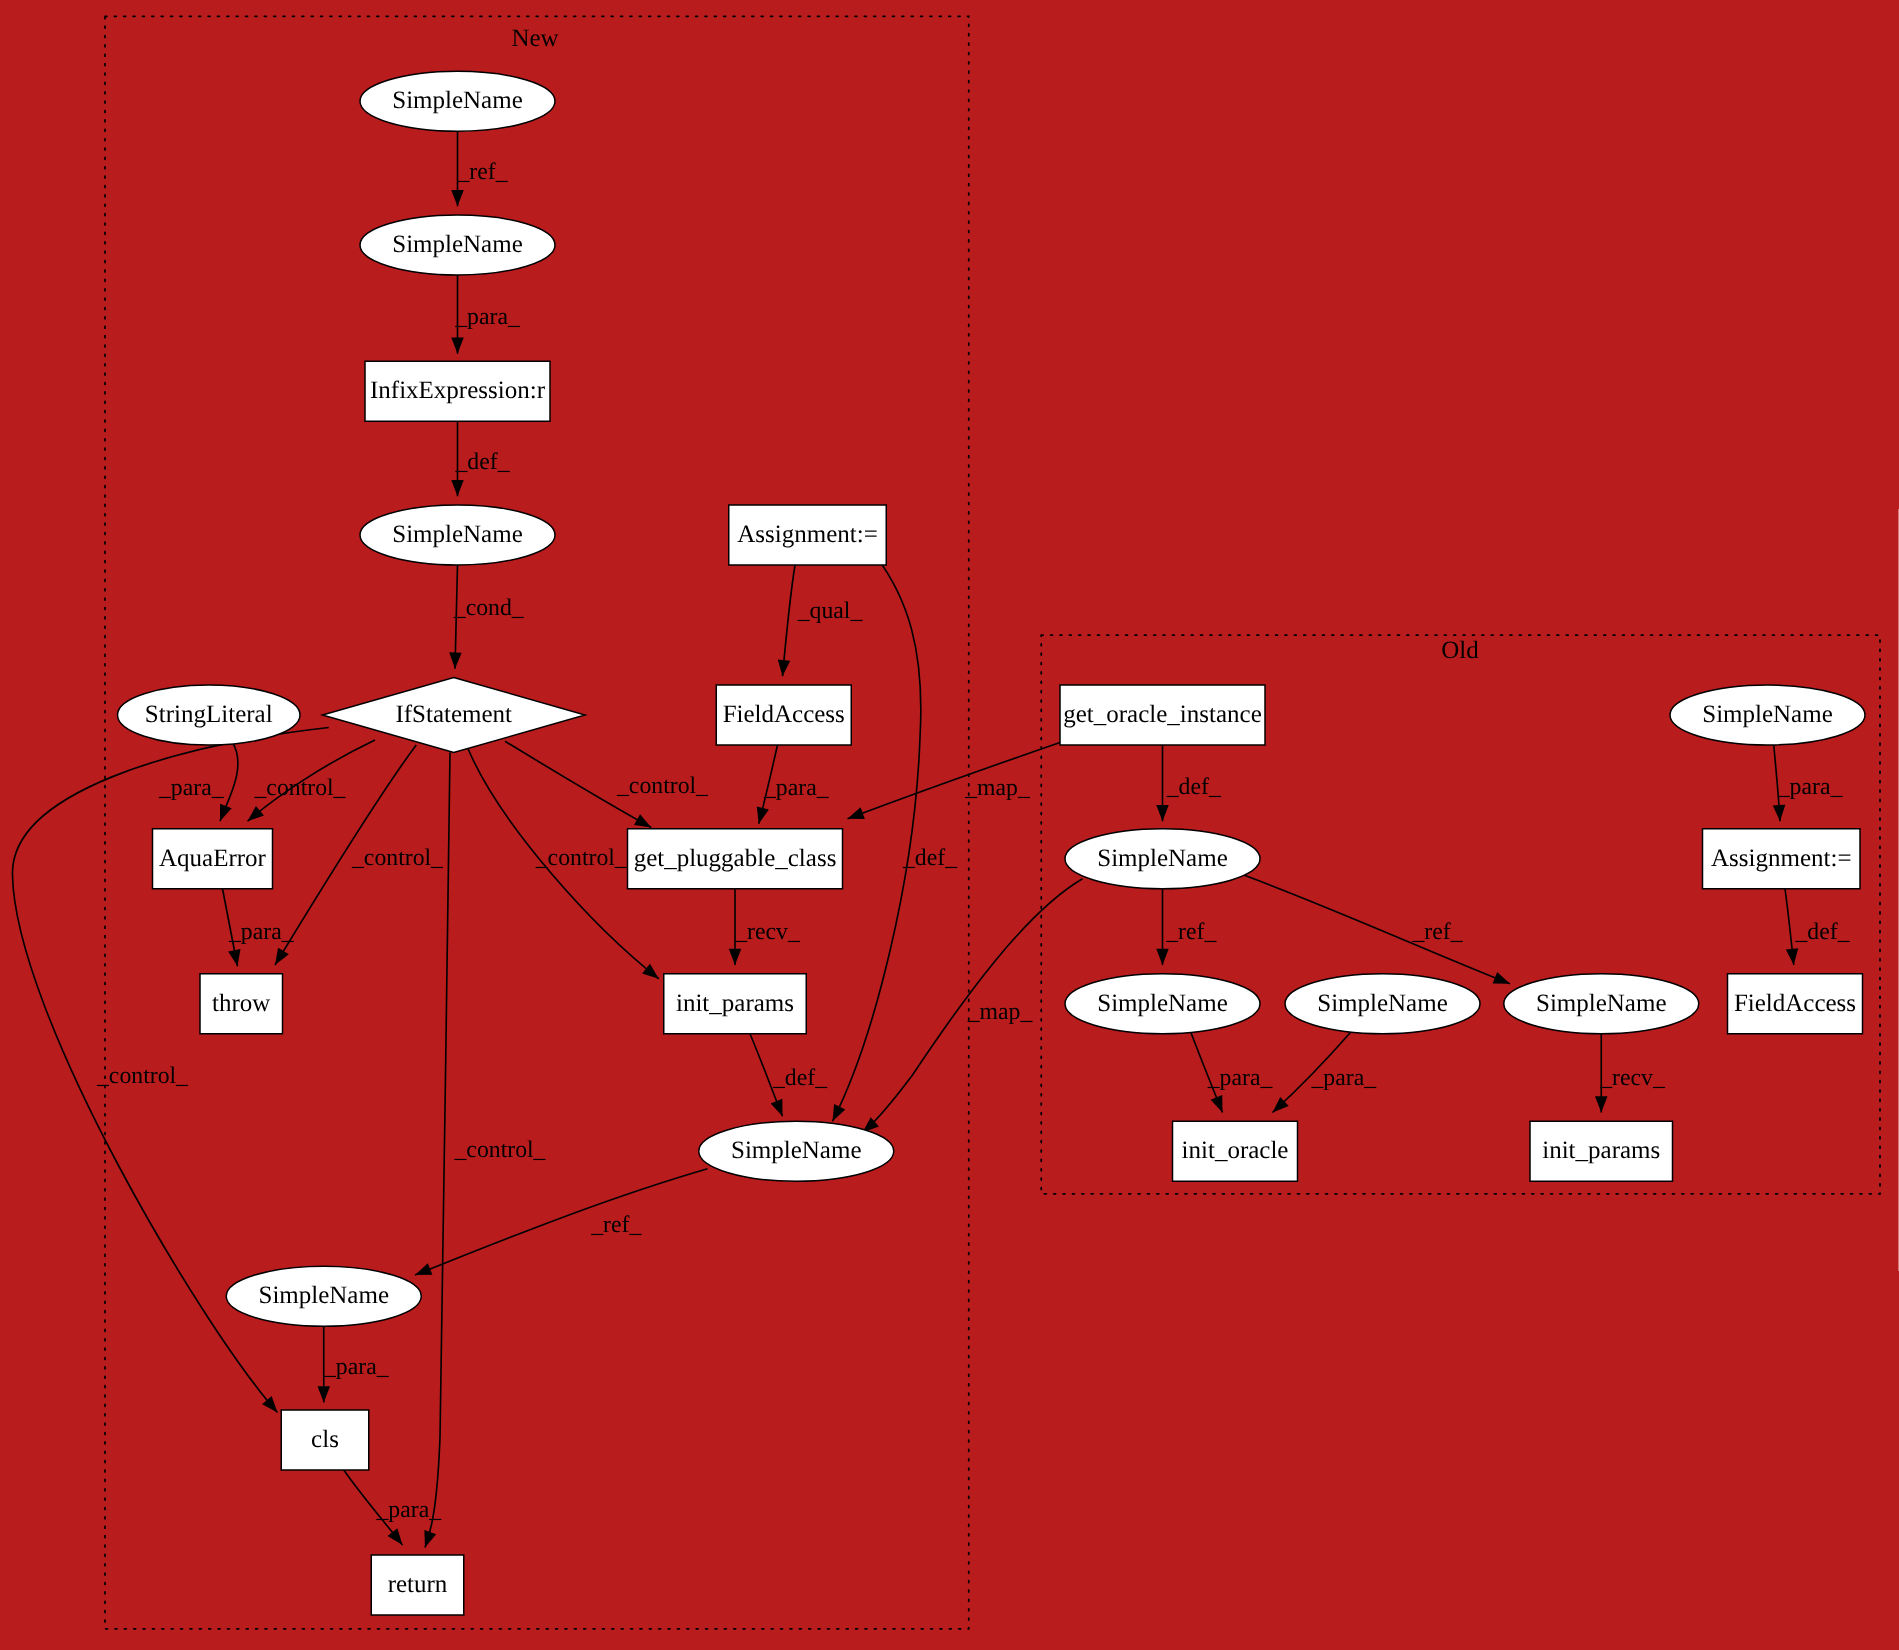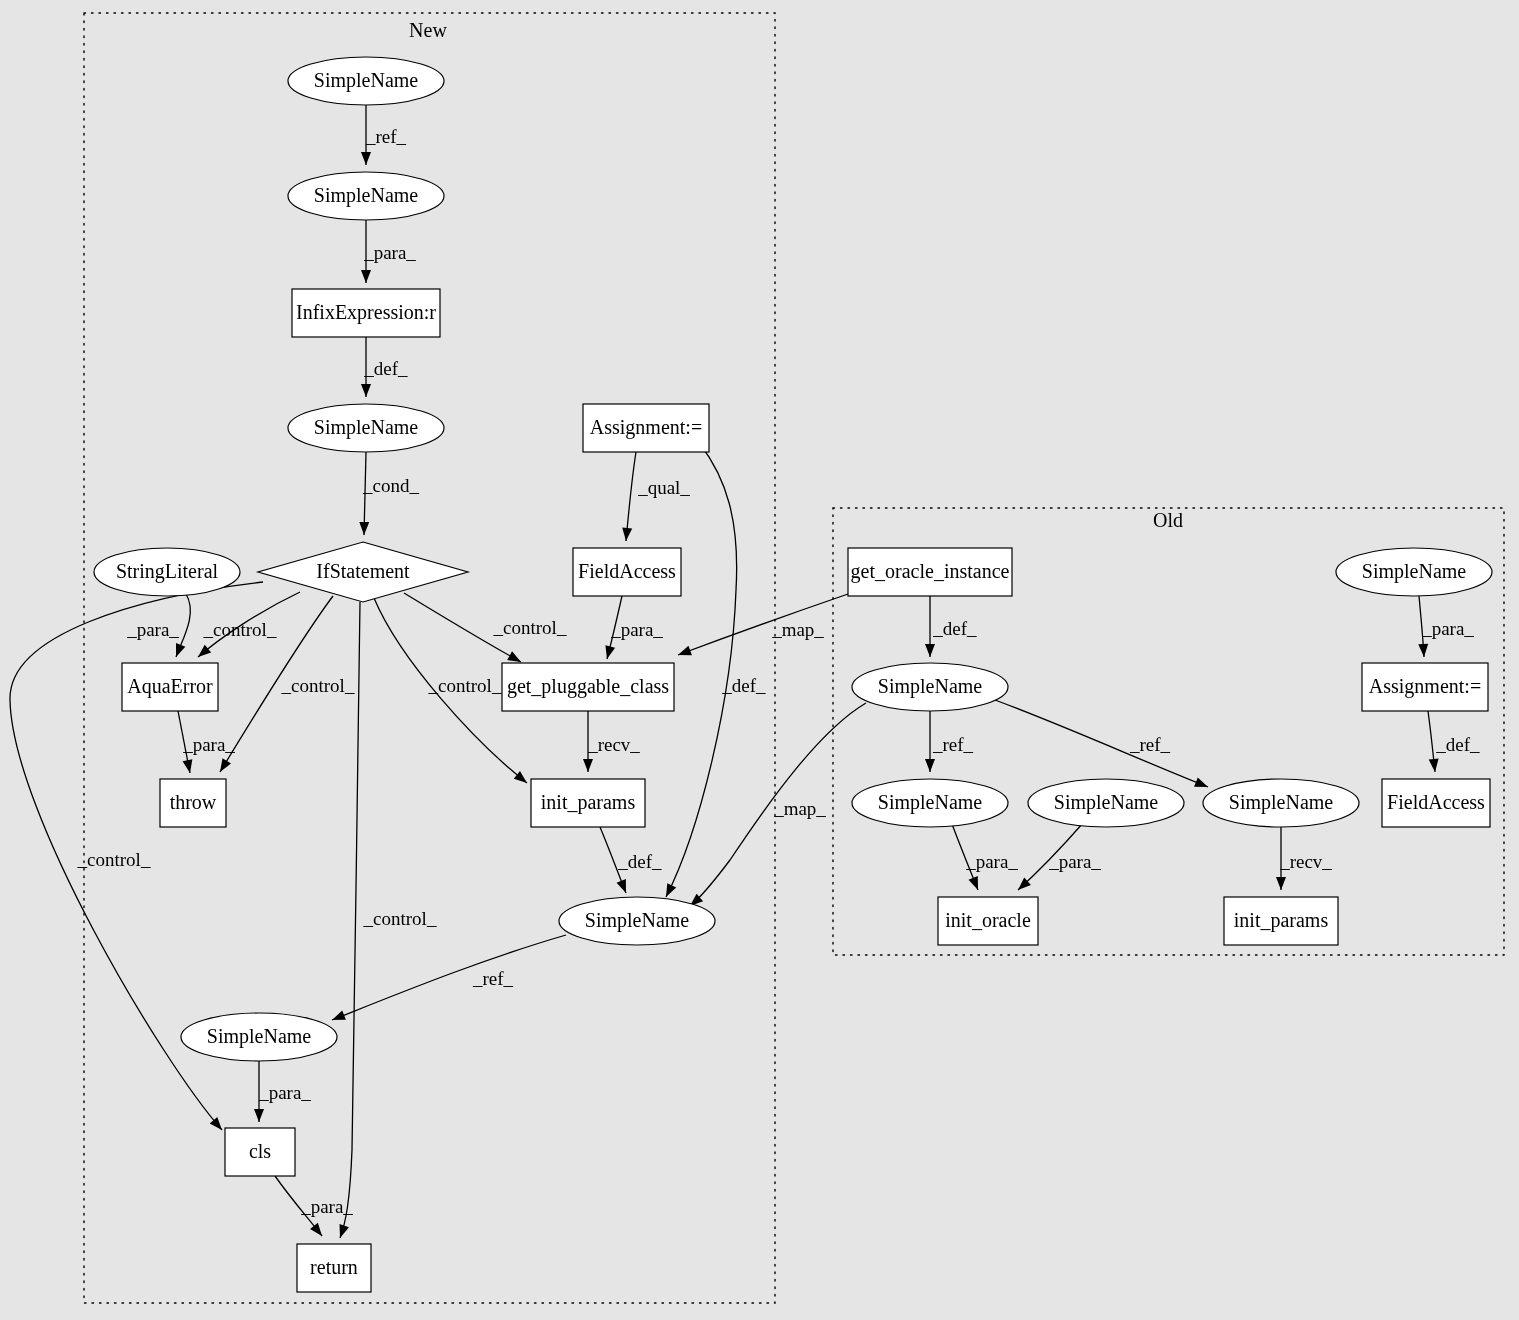--- a/index.html
+++ b/index.html
@@ -4,21 +4,21 @@
 <style>
   html, body {
     margin: 0;
     padding: 0;
     background: #ffffff;
   }
   #canvas {
     position: relative;
     width: 1519px;
     height: 1320px;
-    background: #e5e5e5;
+    background: #b91c1c;
     font-family: "Liberation Serif", "DejaVu Serif", serif;
   }
   svg { display: block; }
   .node-shape {
     fill: #ffffff;
     stroke: #000000;
     stroke-width: 1.2;
   }
   .node-label {
     font-family: "Liberation Serif", "DejaVu Serif", serif;

